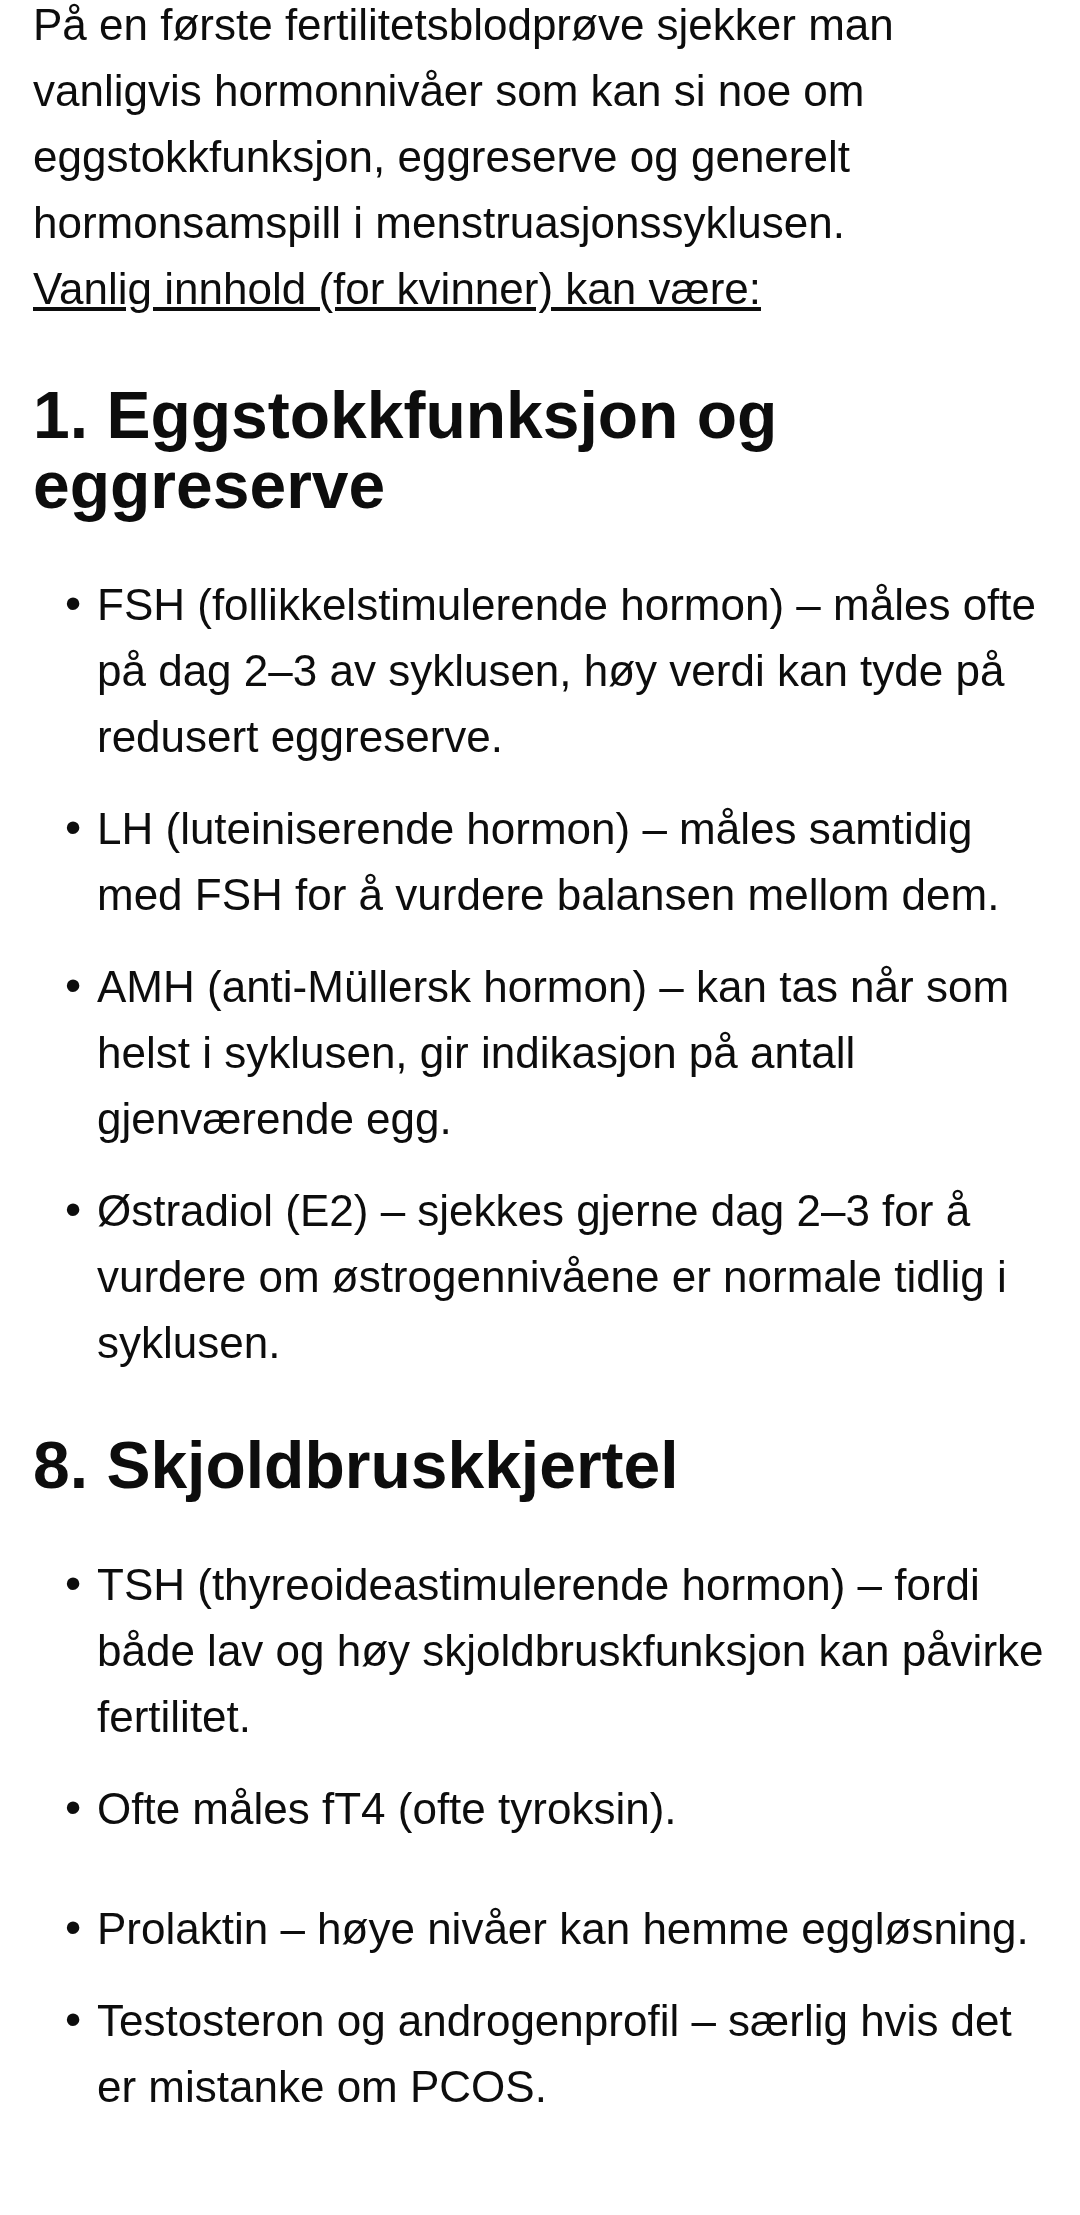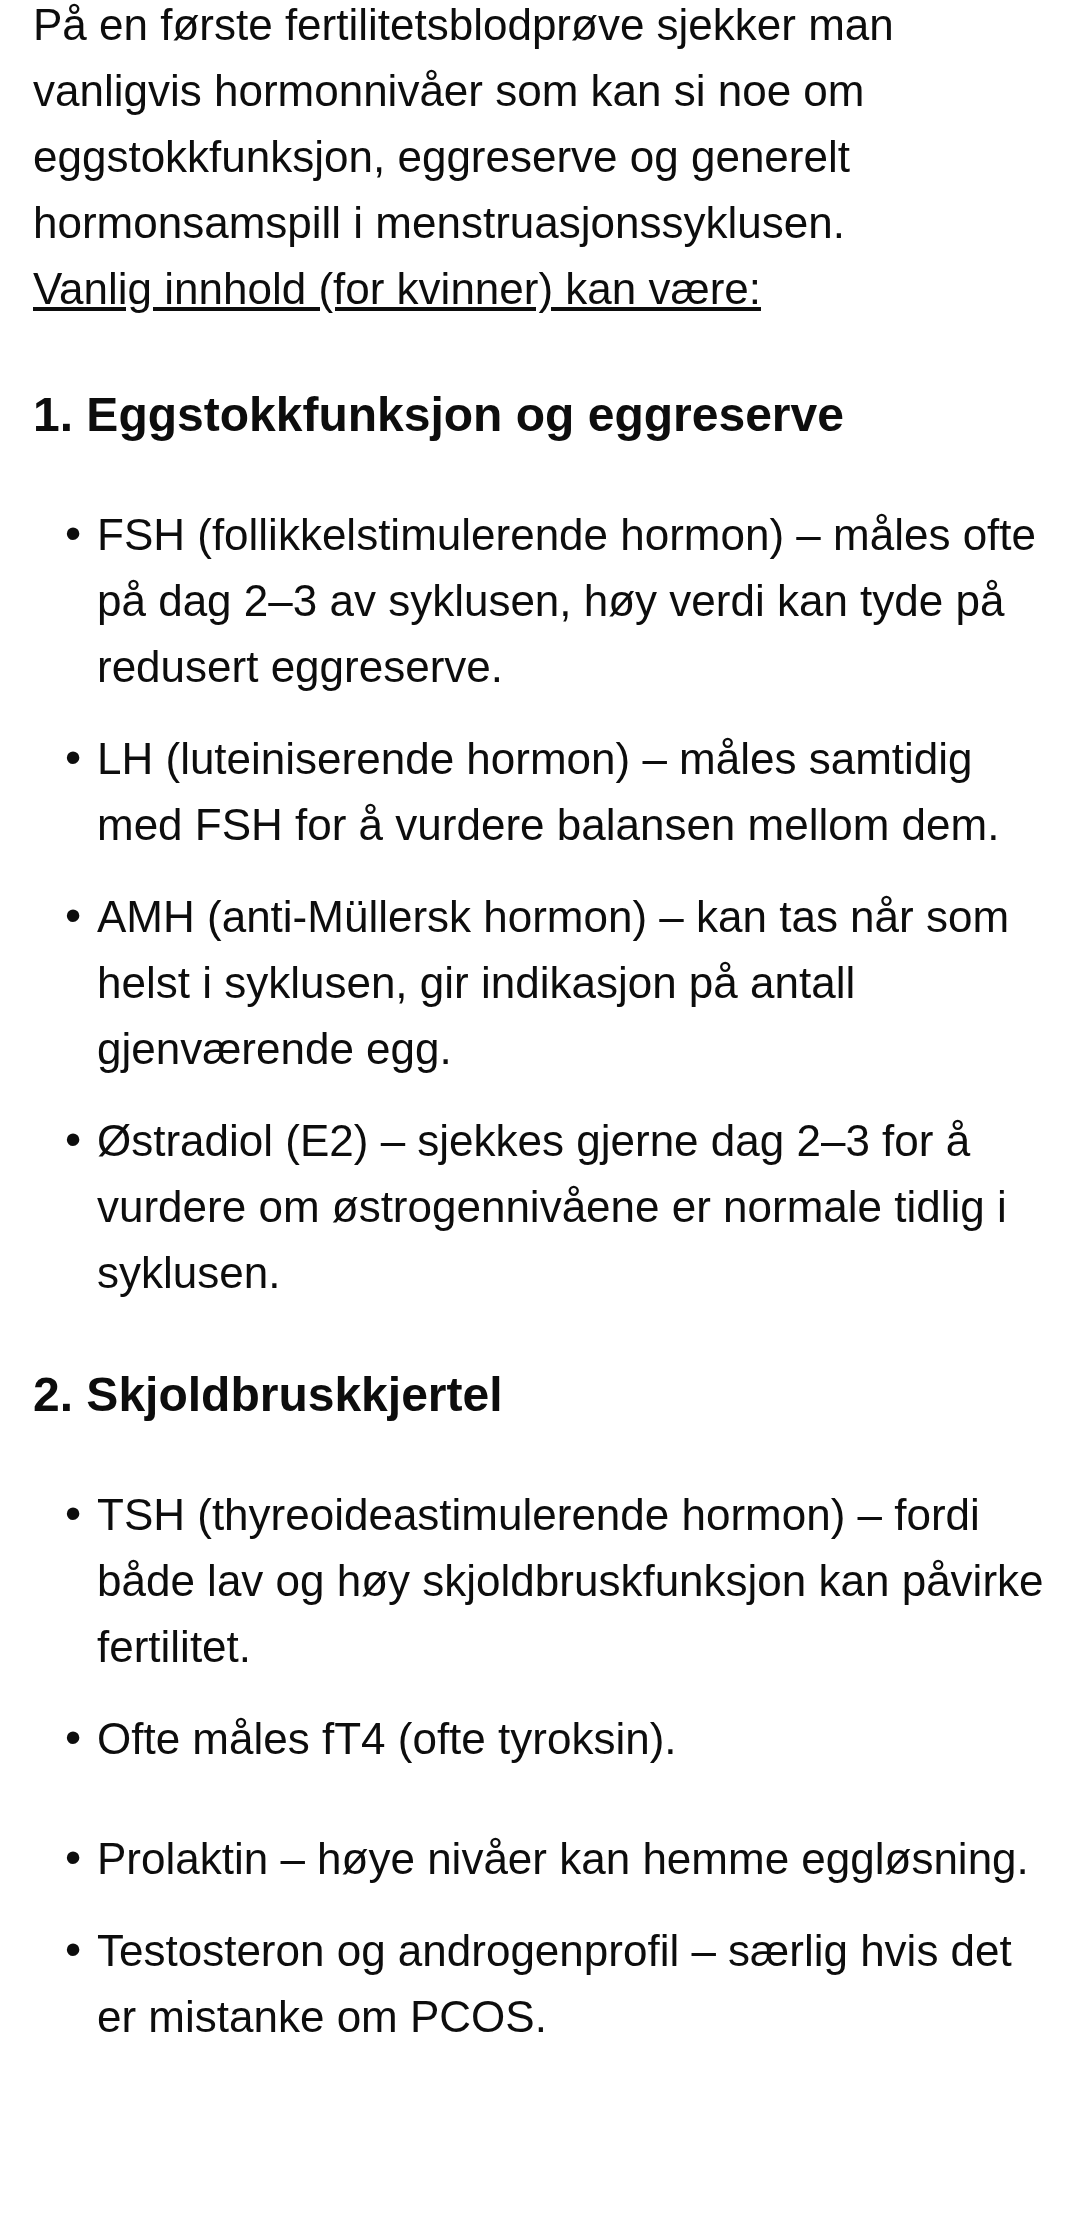--- a/index.html
+++ b/index.html
@@ -22,21 +22,21 @@
     padding: 0 30px 40px 33px;
   }
   .intro {
     margin: -8px 0 58px 0;
   }
   .intro .line2 {
     display: block;
     text-decoration: underline;
   }
   .heading {
-    font-size: 48px;
+    font-size: 66px;
     line-height: 70px;
     font-weight: 700;
     margin: 0 0 52px 0;
   }
   ul.list {
     list-style: none;
     margin: 0 0 54px 0;
     padding: 0 0 0 32px;
   }
   ul.list.last {
@@ -77,21 +77,21 @@
       <span class="marker">•</span><span class="b">LH</span><span> (luteiniserende hormon) – måles samtidig med FSH for å vurdere balansen mellom dem.</span>
     </li>
     <li>
       <span class="marker">•</span><span class="b">AMH</span><span> (anti-Müllersk hormon) – kan tas når som helst i syklusen, gir indikasjon på antall gjenværende egg.</span>
     </li>
     <li>
       <span class="marker">•</span><span class="b">Østradiol (E2)</span><span> – sjekkes gjerne dag 2–3 for å vurdere om østrogennivåene er normale tidlig i syklusen.</span>
     </li>
   </ul>
 
-  <div class="heading">2. Skjoldbruskkjertel</div>
+  <div class="heading">8. Skjoldbruskkjertel</div>
 
   <ul class="list">
     <li>
       <span class="marker">•</span><span class="b">TSH</span><span> (thyreoideastimulerende hormon) – fordi både lav og høy skjoldbruskfunksjon kan påvirke fertilitet.</span>
     </li>
     <li>
       <span class="marker">•</span><span>Ofte måles </span><span class="b">fT4</span><span> (ofte tyroksin).</span>
     </li>
   </ul>
 

